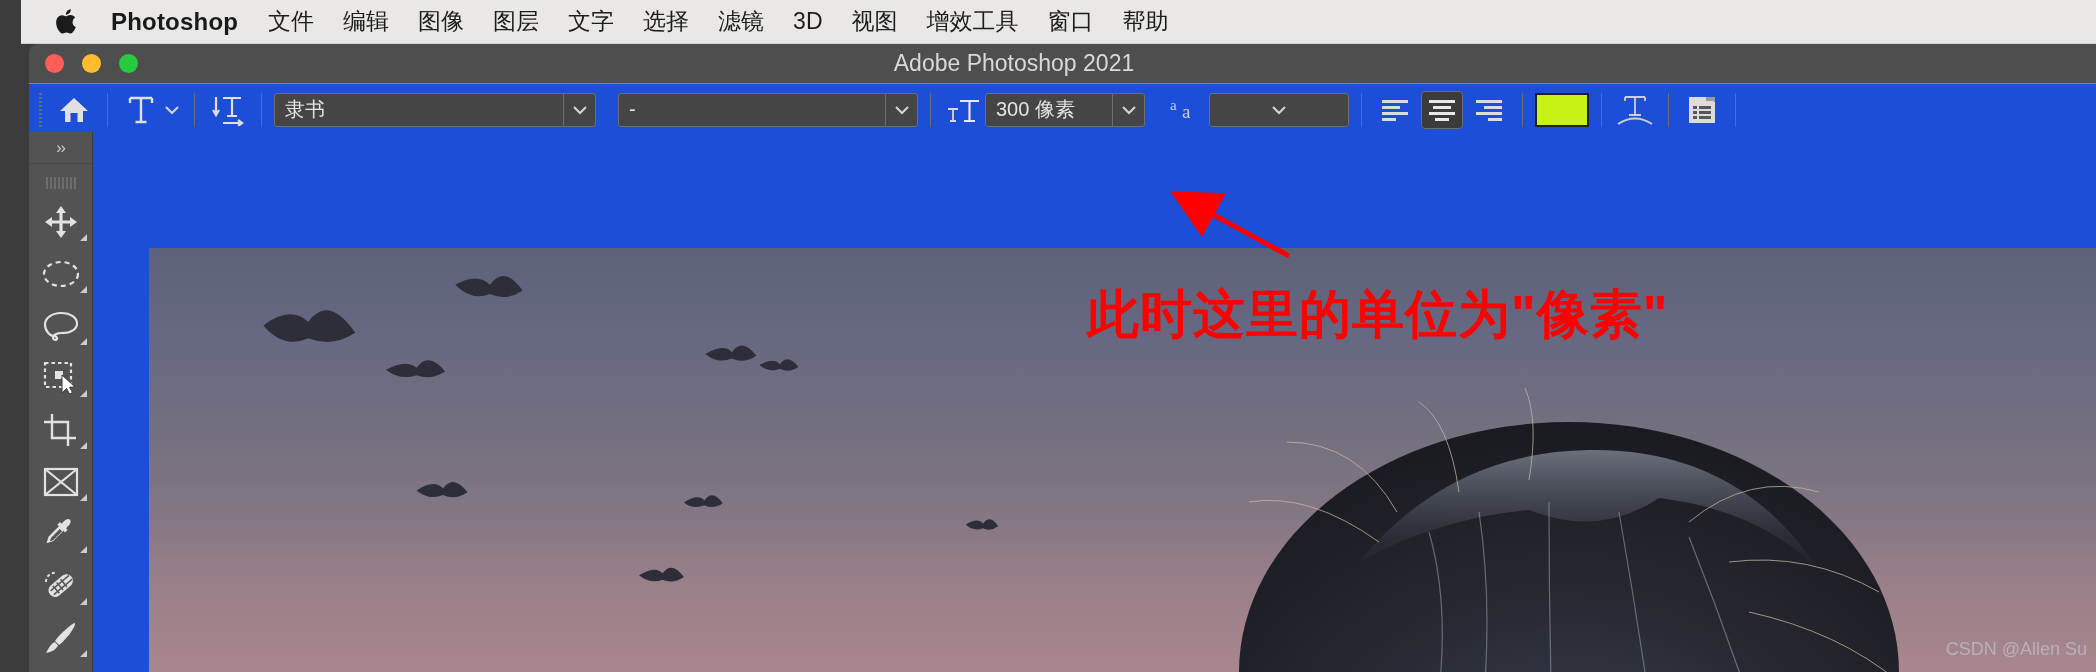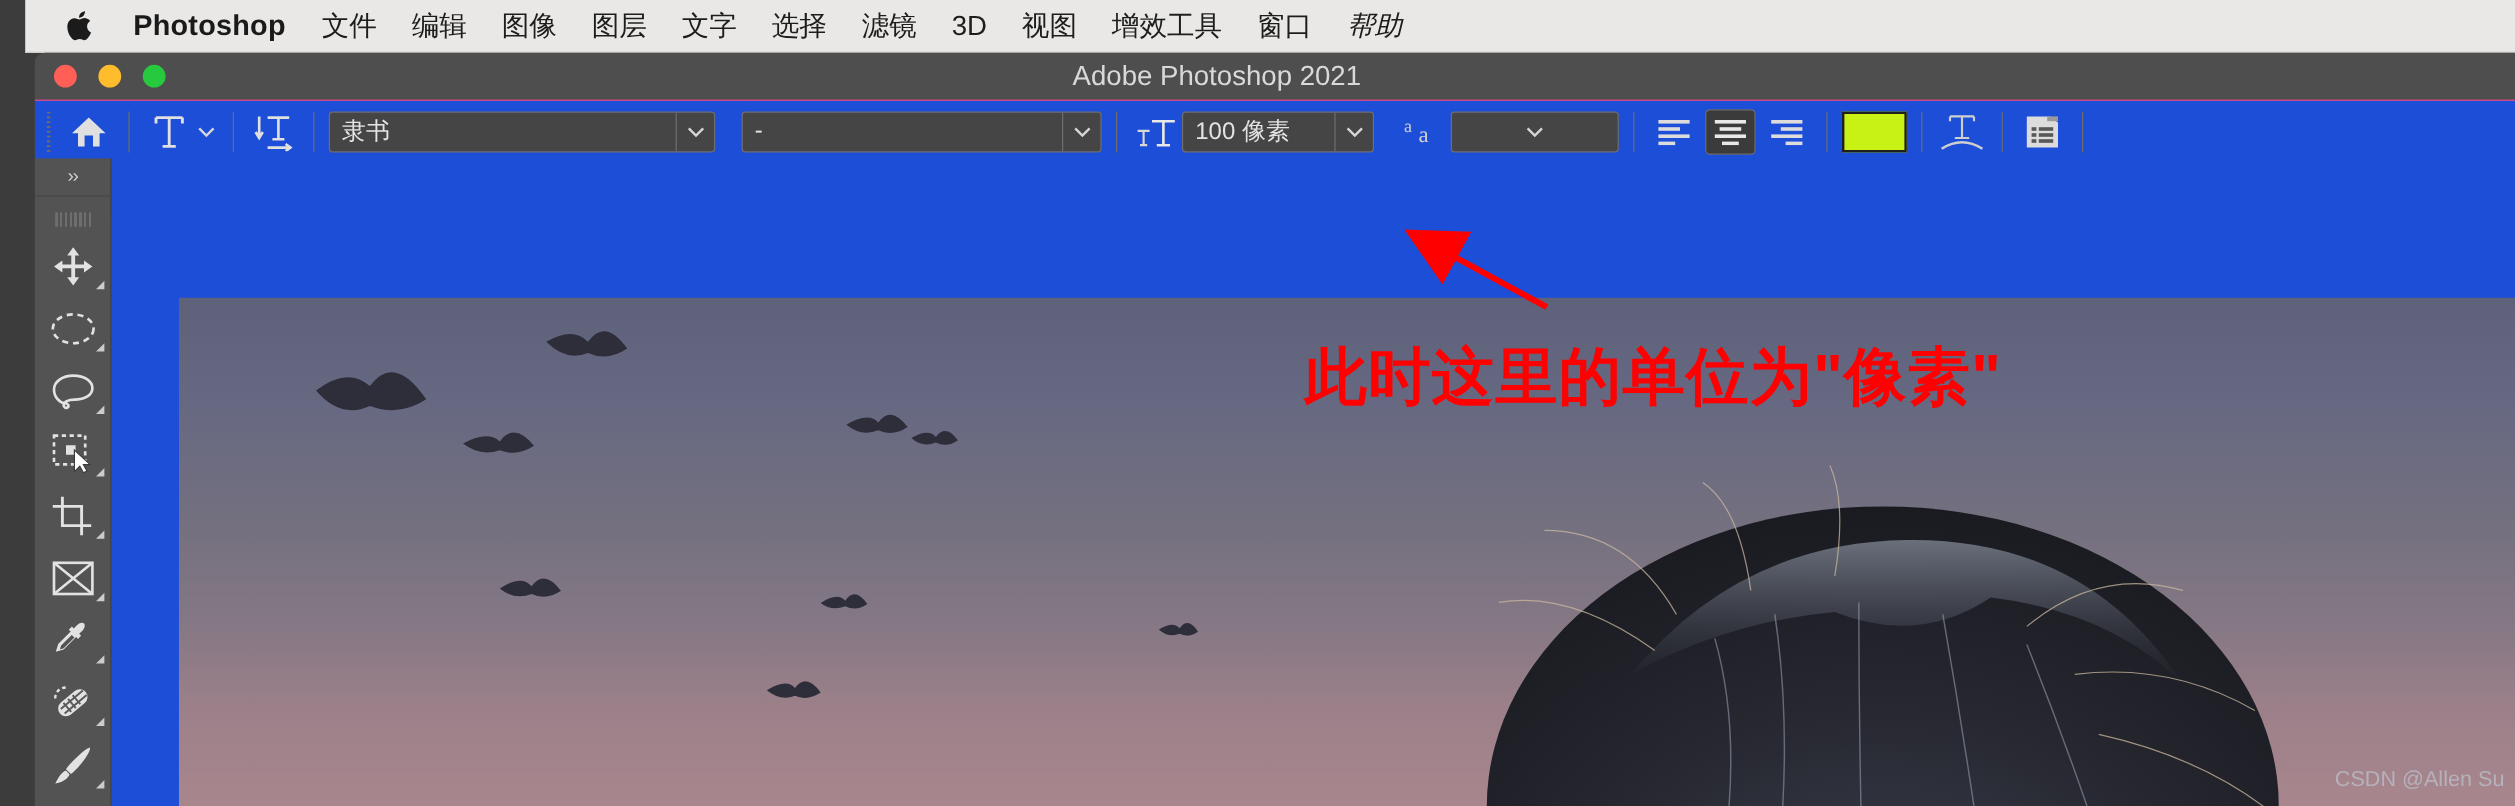--- a/index.html
+++ b/index.html
@@ -25,21 +25,21 @@
     color: #1b1b1b; font-size: 27px; line-height: 26px; text-align: center;
   }
   .macbar .app-name {
     font-size: 24px; font-weight: bold; color: #1a1a1a;
     margin-right: 30px; letter-spacing: .2px;
   }
   .macbar .mi {
     font-size: 23px; color: #1d1d1d; margin-right: 29px;
     white-space: nowrap;
   }
-  .macbar .mi:last-child { margin-right: 0; font-style: italic; }
+  .macbar .mi:last-child { margin-right: 0; }
 
   
   .ps-window {
     position: absolute; top: 44px; left: 8px;
     width: 2080px; height: 628px;
     background: #535353;
     border-radius: 9px 9px 0 0;
     overflow: hidden;
   }
   .titlebar {
@@ -279,21 +279,21 @@
       <div class="sep"></div>
 
       <div class="ob-btn">
         <svg width="34" height="30" viewBox="0 0 34 30">
           <path fill="none" stroke="#d8d8d8" stroke-width="1.8" d="M1 14 L11 14 M6 14 L6 26 M3 26 L9 26"></path>
           <path fill="none" stroke="#e8e8e8" stroke-width="2.2" d="M13 6 L32 6 M22.5 6 L22.5 26 M17 26 L28 26"></path>
         </svg>
       </div>
 
       <div class="combo font-size">
-        <span class="val" title="200 像素">100 像素</span>
+        <span class="val" title="200 像素">300 像素</span>
         <span class="arrow">
           <svg width="16" height="10" viewBox="0 0 16 10">
               <path fill="none" stroke="#d6d6d6" stroke-width="2" d="M2 2 L8 8 L14 2"></path>
             </svg>
         </span>
       </div>
 
       <div style="width:22px"></div>
 
       <div class="ob-btn">

